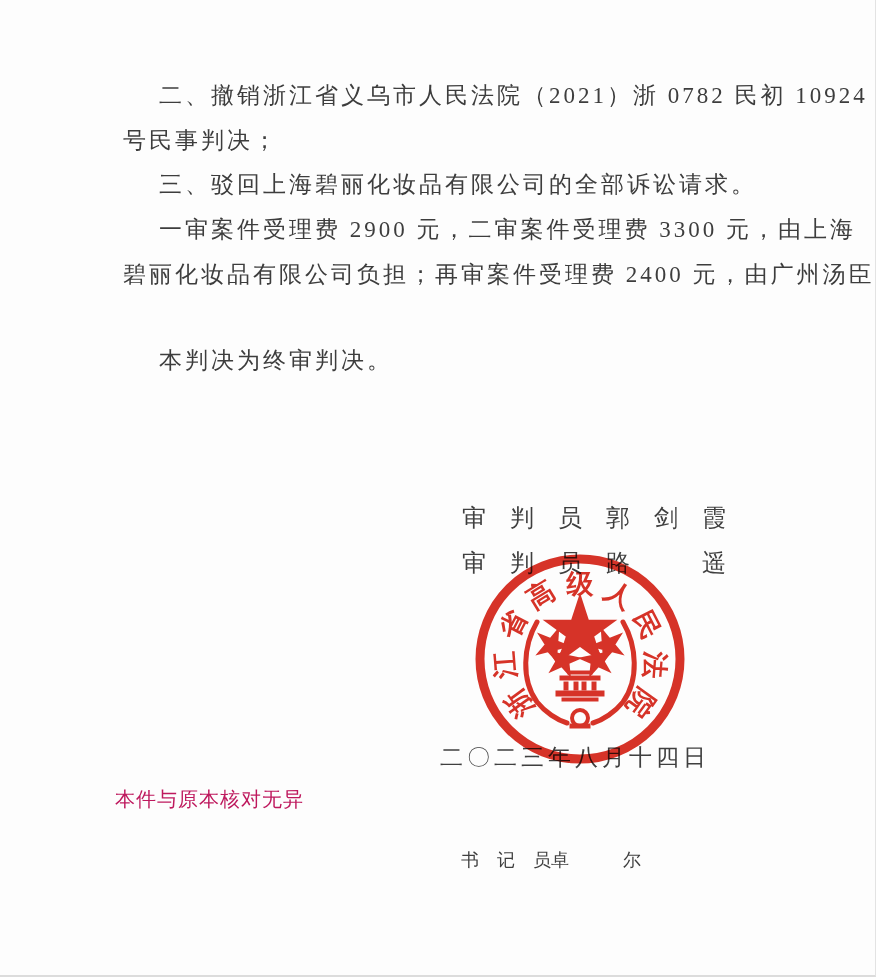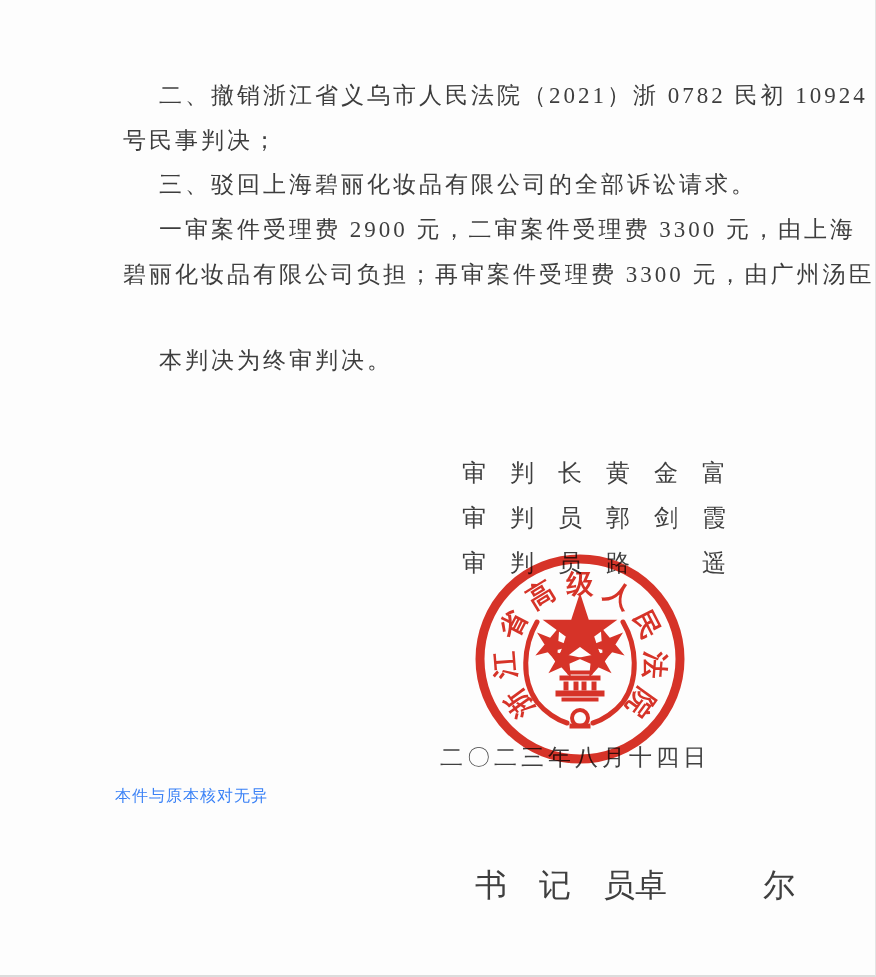--- a/index.html
+++ b/index.html
@@ -42,29 +42,29 @@
     top: 742px;
     font-size: 23px;
     letter-spacing: 4px;
     white-space: pre;
     color: #3f3f3f;
   }
   .verify-note {
     position: absolute;
     left: 115px;
     top: 786px;
-    font-size: 16px;
+    font-size: 20px;
     letter-spacing: 1px;
-    color: #3b82f6;
+    color: #be185d;
   }
   .clerk-row {
     position: absolute;
     left: 443px;
     top: 827px;
-    font-size: 32px;
+    font-size: 18px;
     white-space: pre;
     color: #3f3f3f;
   }
   .seal {
     position: absolute;
     left: 471px;
     top: 550px;
     width: 218px;
     height: 218px;
     mix-blend-mode: multiply;
@@ -73,26 +73,23 @@
 </style>
 </head>
 <body>
 
 <div class="page">
 
   <div class="body-line indent" style="top:80px">二、撤销浙江省义乌市人民法院（2021）浙 0782 民初 10924</div>
   <div class="body-line" style="top:125px">号民事判决；</div>
   <div class="body-line indent" style="top:169px">三、驳回上海碧丽化妆品有限公司的全部诉讼请求。</div>
   <div class="body-line indent" style="top:214px">一审案件受理费 2900 元，二审案件受理费 3300 元，由上海</div>
-  <div class="body-line" style="top:259px">碧丽化妆品有限公司负担；再审案件受理费 3300 元，由广州汤臣</div>
+  <div class="body-line" style="top:259px">碧丽化妆品有限公司负担；再审案件受理费 2400 元，由广州汤臣</div>
   <div class="body-line indent" style="top:345px">本判决为终审判决。</div>
 
-  <div class="sig-row" style="top:430px">
-    <span class="sig-role">审　判　长</span><span class="sig-name">黄　金　富</span>
-  </div>
   <div class="sig-row" style="top:475px">
     <span class="sig-role">审　判　员</span><span class="sig-name">郭　剑　霞</span>
   </div>
   <div class="sig-row" style="top:520px">
     <span class="sig-role">审　判　员</span><span class="sig-name">路　　　遥</span>
   </div>
 
   <div class="date-line">二〇二三年八月十四日</div>
 
   <div class="seal">

